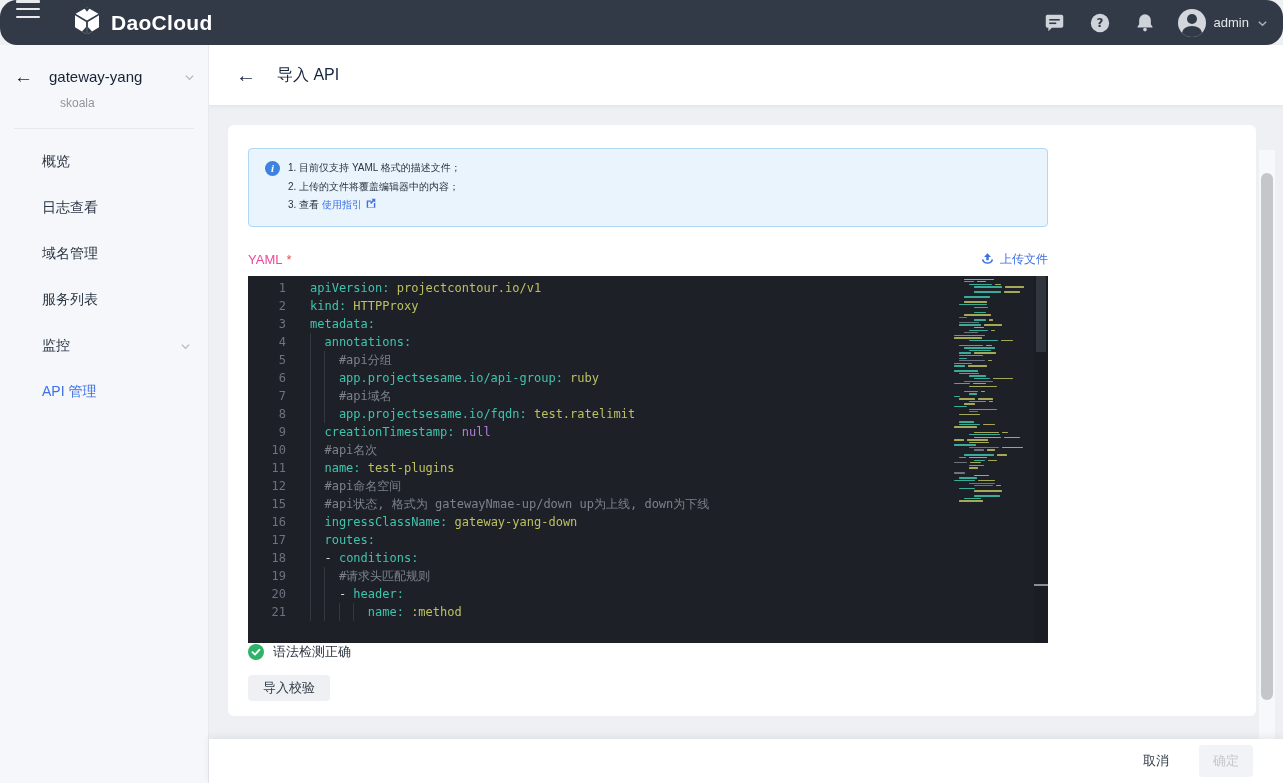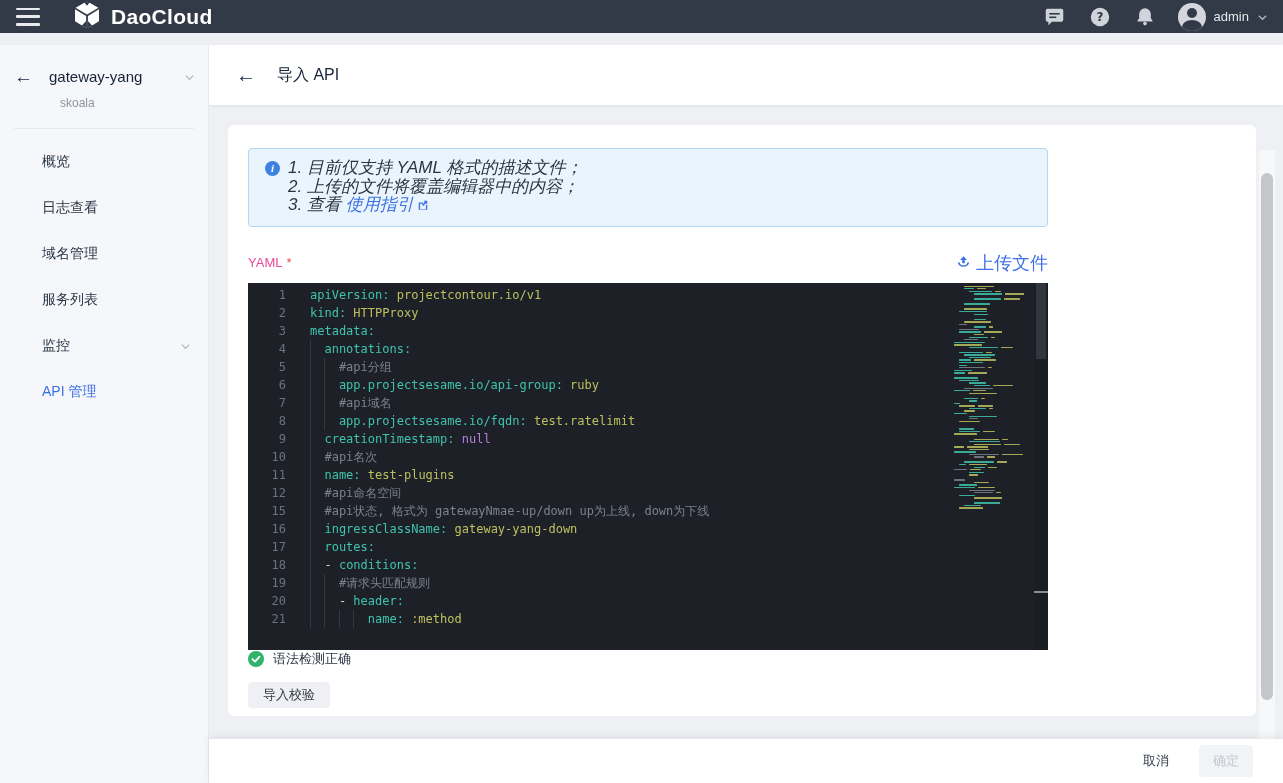--- a/index.html
+++ b/index.html
@@ -1,22 +1,22 @@
 <!DOCTYPE html>
 <html><head>
 <meta charset="utf-8">
 <style>
   * { margin:0; padding:0; box-sizing:border-box; }
   html,body { width:1283px; height:783px; overflow:hidden;
     font-family:"Liberation Sans","DejaVu Sans",sans-serif; }
   body { position:relative; background:#eef0f4; }
 
   
-  .topbar { position:absolute; left:0; top:0; width:1283px; height:33px;
-    background:#323a47; display:flex; align-items:center; z-index:30; }
+  .topbar { position:absolute; left:0; top:0; width:1283px; height:45px;
+    background:#323a47; display:flex; z-index:30;border-radius:17px; }
   .hamburger { width:26px; height:18px; margin-left:16px; display:flex; flex-direction:column;
     justify-content:space-between; cursor:pointer; }
   .hamburger span { display:block; height:2.5px; background:#e8eaed; border-radius:1px; }
   .hamburger span:nth-child(1){ width:24px; } .hamburger span:nth-child(2){ width:24px; }
   .hamburger span:nth-child(3){ width:24px; }
   .brand { display:flex; align-items:center; margin-left:30px; }
   .brand-name { color:#ffffff; font-size:21px; font-weight:bold; margin-left:9px; letter-spacing:.3px; }
   .topbar-right { margin-left:auto; display:flex; align-items:center; margin-right:16px; }
   .tb-icon { width:24px; height:24px; margin-left:21px; display:flex; align-items:center;
     justify-content:center; cursor:pointer; }
@@ -54,28 +54,28 @@
 
   .scroll-area { position:absolute; left:0; top:60px; width:1074px; height:634px; background:#eef0f4; }
   .card { position:absolute; left:19px; top:20px; width:1028px; height:591px; background:#ffffff;
     border-radius:6px; padding:23px 20px 0 20px; }
 
   .alert { width:800px; background:#e9f4fd; border:1px solid #b0d7f3; border-radius:4px;
     padding:10px 14px 10px 16px; display:flex; }
   .alert-icon { width:15px; height:15px; border-radius:50%; background:#3d82e0; color:#ffffff;
     font-size:11px; font-weight:bold; text-align:center; line-height:15px; margin:2px 8px 0 0;
     flex:none; font-family:"Liberation Serif",serif; font-style:italic; }
-  .alert-lines { font-size:17px; color:#2b3542; line-height:18.5px;font-style:italic; }
+  .alert-lines { font-size:10px; color:#2b3542; line-height:18.5px; }
   .alert-link { color:#3d70e4; cursor:pointer; text-decoration:none; }
   .ext-icon { display:inline-block; vertical-align:-1px; margin-left:3px; }
 
   .yaml-row { width:800px; margin-top:24px; display:flex; align-items:center; }
   .yaml-label { font-size:13px; color:#ec4899; }
   .req { color:#e34d59; margin-left:4px; font-size:13px; }
-  .upload-btn { margin-left:auto; display:flex; align-items:center; color:#3d70e4; font-size:18px;
+  .upload-btn { margin-left:auto; display:flex; align-items:center; color:#3d70e4; font-size:12px;
     cursor:pointer; }
   .upload-btn svg { margin-right:5px; }
 
   
   .editor { position:relative; width:800px; height:367px; margin-top:8px; background:#1d2127;
     overflow:hidden; font-family:"DejaVu Sans Mono","Liberation Mono",monospace; font-size:12px; }
   .code-lines { position:absolute; left:0; top:3px; width:100%; }
   .code-line { position:relative; height:18px; line-height:18px; white-space:pre; }
   .ln { position:absolute; left:0; top:0; width:38px; text-align:right; color:#6b7380; }
   .ct { position:absolute; left:62px; top:0; }

